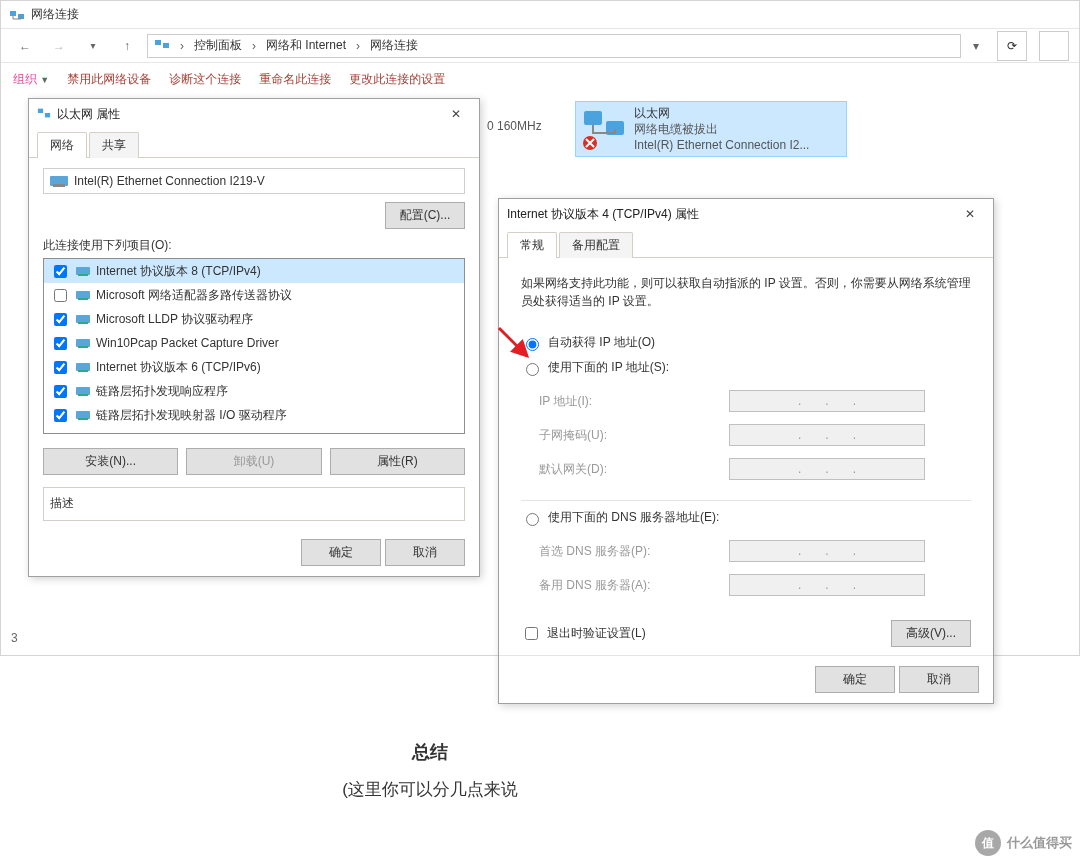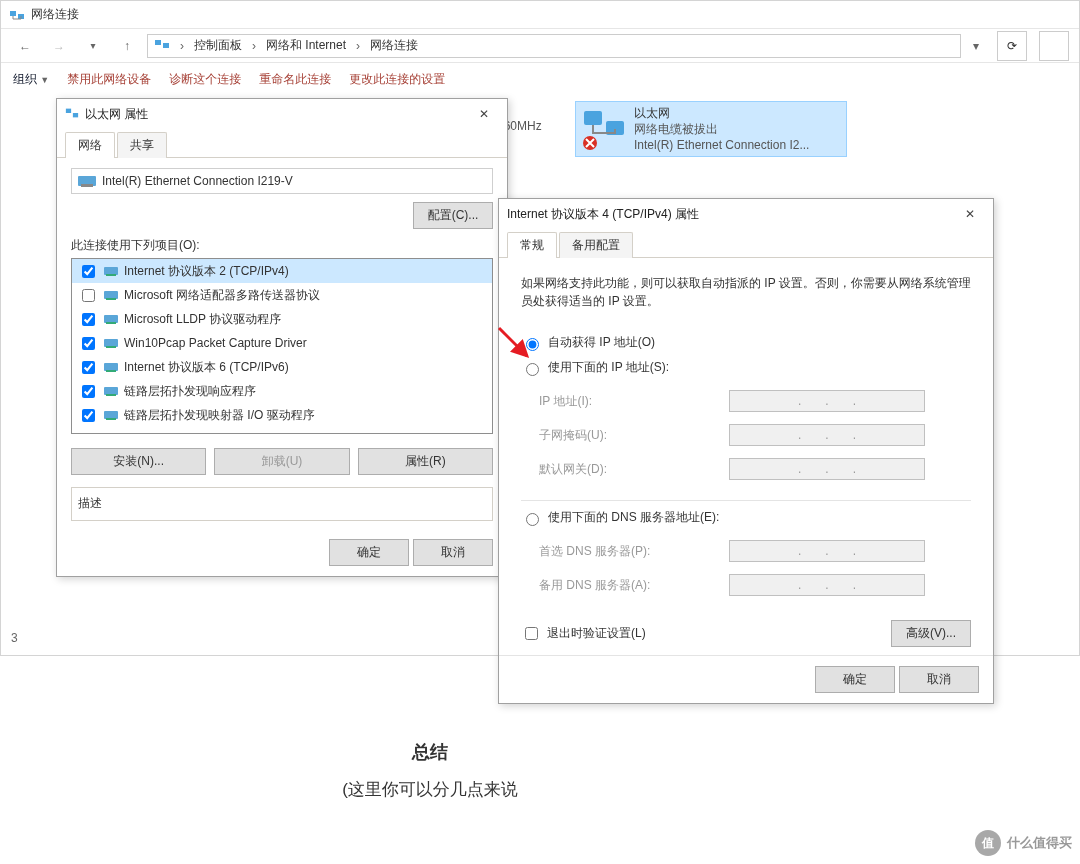--- a/index.html
+++ b/index.html
@@ -9,21 +9,21 @@
   .explorer { position:absolute; left:0; top:0; right:0; border:1px solid #d4d4d4; }
   .titlebar { display:flex; align-items:center; height:28px; padding:0 8px; border-bottom:1px solid #e6e6e6; }
   .titlebar .icon { width:16px; height:16px; margin-right:6px; }
   .addr { display:flex; align-items:center; height:34px; padding:0 10px; border-bottom:1px solid #e6e6e6; gap:6px; }
   .nav-btn { width:28px; height:24px; color:#666; display:flex; align-items:center; justify-content:center; }
   .breadcrumb { flex:1; height:24px; border:1px solid #ccc; display:flex; align-items:center; padding:0 6px; gap:6px; }
   .bc-sep::after { content:"›"; color:#666; margin:0 4px; }
   .circle-btn { width:30px; height:30px; border:1px solid #ccc; display:flex; align-items:center; justify-content:center; margin-left:6px; }
   .search-box { width:30px; height:30px; border:1px solid #ccc; margin-left:6px; }
   .cmdbar { display:flex; align-items:center; height:32px; padding:0 12px; gap:18px; }
-  .cmd-blue { color:#0f172a; }
+  .cmd-blue { color:#ec4899; }
   .cmd-red { color:#a64036; }
 
   
   .explorer-body { height:560px; background:#fff; position:relative; }
   .adapter-tile { position:absolute; left:574px; top:6px; width:272px; height:56px; display:flex; align-items:center; background:#cce8ff; border:1px solid #99d1ff; padding:4px; gap:6px; }
   .adapter-tile .big-icon { width:48px; height:48px; position:relative; }
   .adapter-tile .lines { display:flex; flex-direction:column; font-size:12px; line-height:16px; }
   .freq-hint { position:absolute; left:486px; top:24px; color:#555; }
   .statusbar { position:absolute; left:10px; top:536px; color:#666; }
 
@@ -134,21 +134,21 @@
       <div class="lines">
         <span style="font-weight:400">以太网</span>
         <span style="color:#555">网络电缆被拔出</span>
         <span style="color:#555">Intel(R) Ethernet Connection I2...</span>
       </div>
     </div>
     <span class="statusbar">3</span>
   </div>
 </div>
 
-<div class="dialog" style="left:28px; top:98px; width:452px;margin-left:28px;">
+<div class="dialog" style="left:28px; top:98px; width:452px;">
   <div class="dlg-title">
     <span style="margin-right:6px">
       <svg width="14" height="14" viewBox="0 0 16 16">
           <rect x="1" y="3" width="6" height="5" fill="#4aa3df"></rect>
           <rect x="9" y="8" width="6" height="5" fill="#4aa3df"></rect>
         </svg>
     </span>
     <span>以太网 属性</span>
     <div class="dlg-close">✕</div>
   </div>
@@ -171,21 +171,21 @@
     </div>
     <div style="margin:8px 0 4px">此连接使用下列项目(O):</div>
 
     <div class="list-box" id="proto-list">
         <div class="list-item sel">
           <input type="checkbox" checked="" style="">
           <span class="proto-icon"><svg viewBox="0 0 14 12">
               <rect width="14" height="8" y="2" rx="1" fill="#5aa6d8"></rect>
               <rect x="2" y="9" width="10" height="2" fill="#3a7"></rect>
             </svg></span>
-          <span>Internet 协议版本 2 (TCP/IPv4)</span>
+          <span>Internet 协议版本 8 (TCP/IPv4)</span>
         </div>
         <div class="list-item">
           <input type="checkbox" style="">
           <span class="proto-icon"><svg viewBox="0 0 14 12">
               <rect width="14" height="8" y="2" rx="1" fill="#5aa6d8"></rect>
               <rect x="2" y="9" width="10" height="2" fill="#3a7"></rect>
             </svg></span>
           <span>Microsoft 网络适配器多路传送器协议</span>
         </div>
         <div class="list-item">

